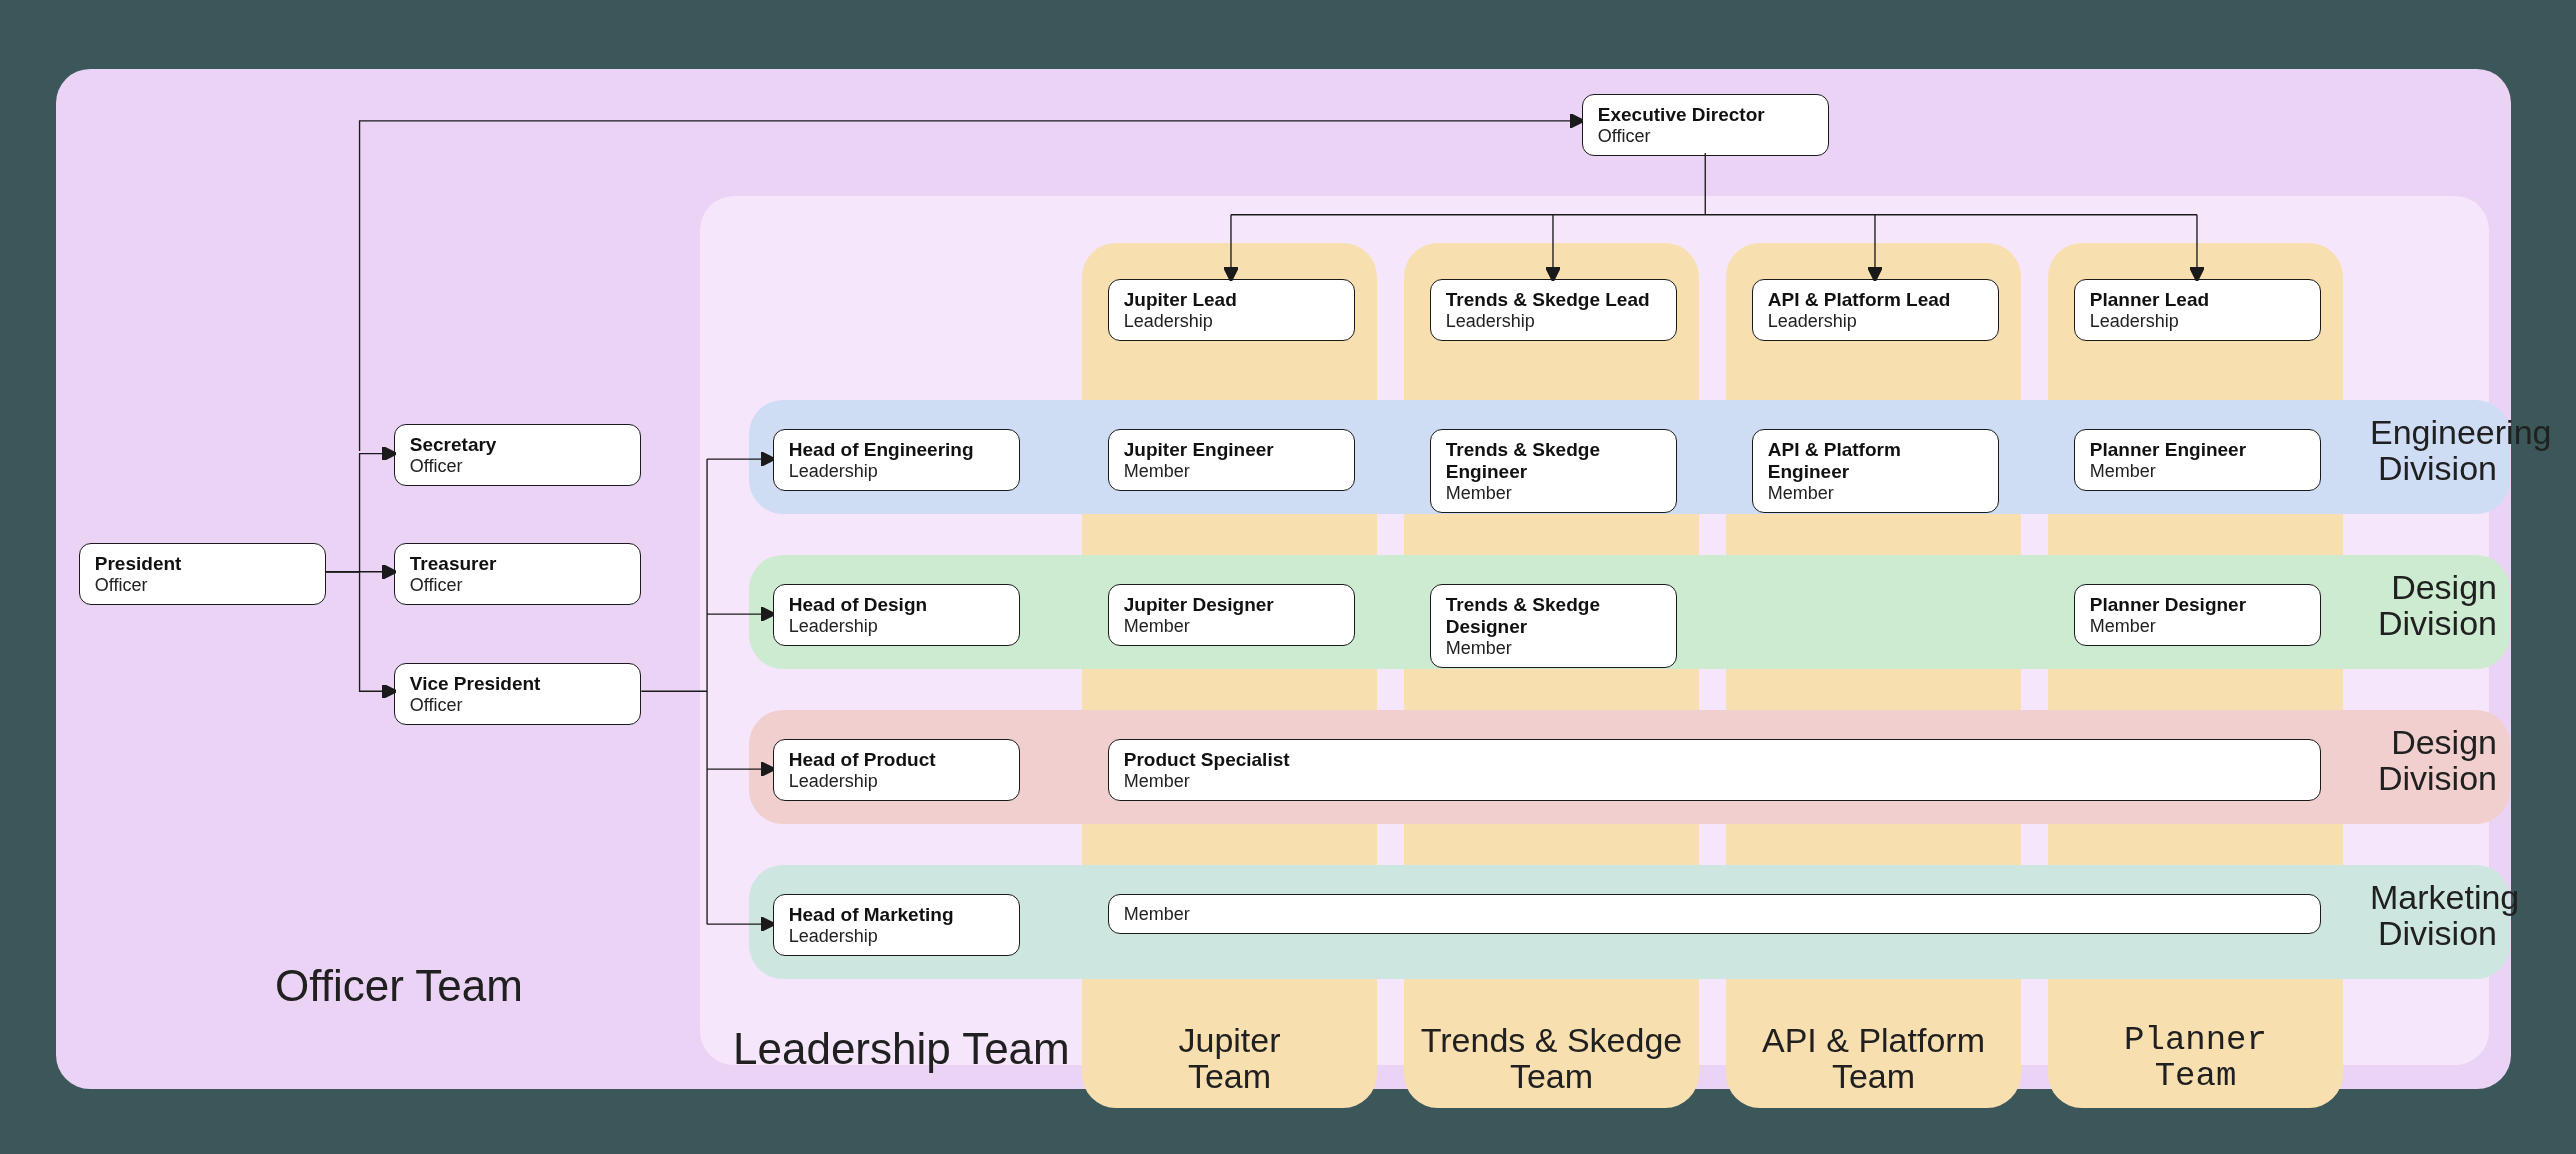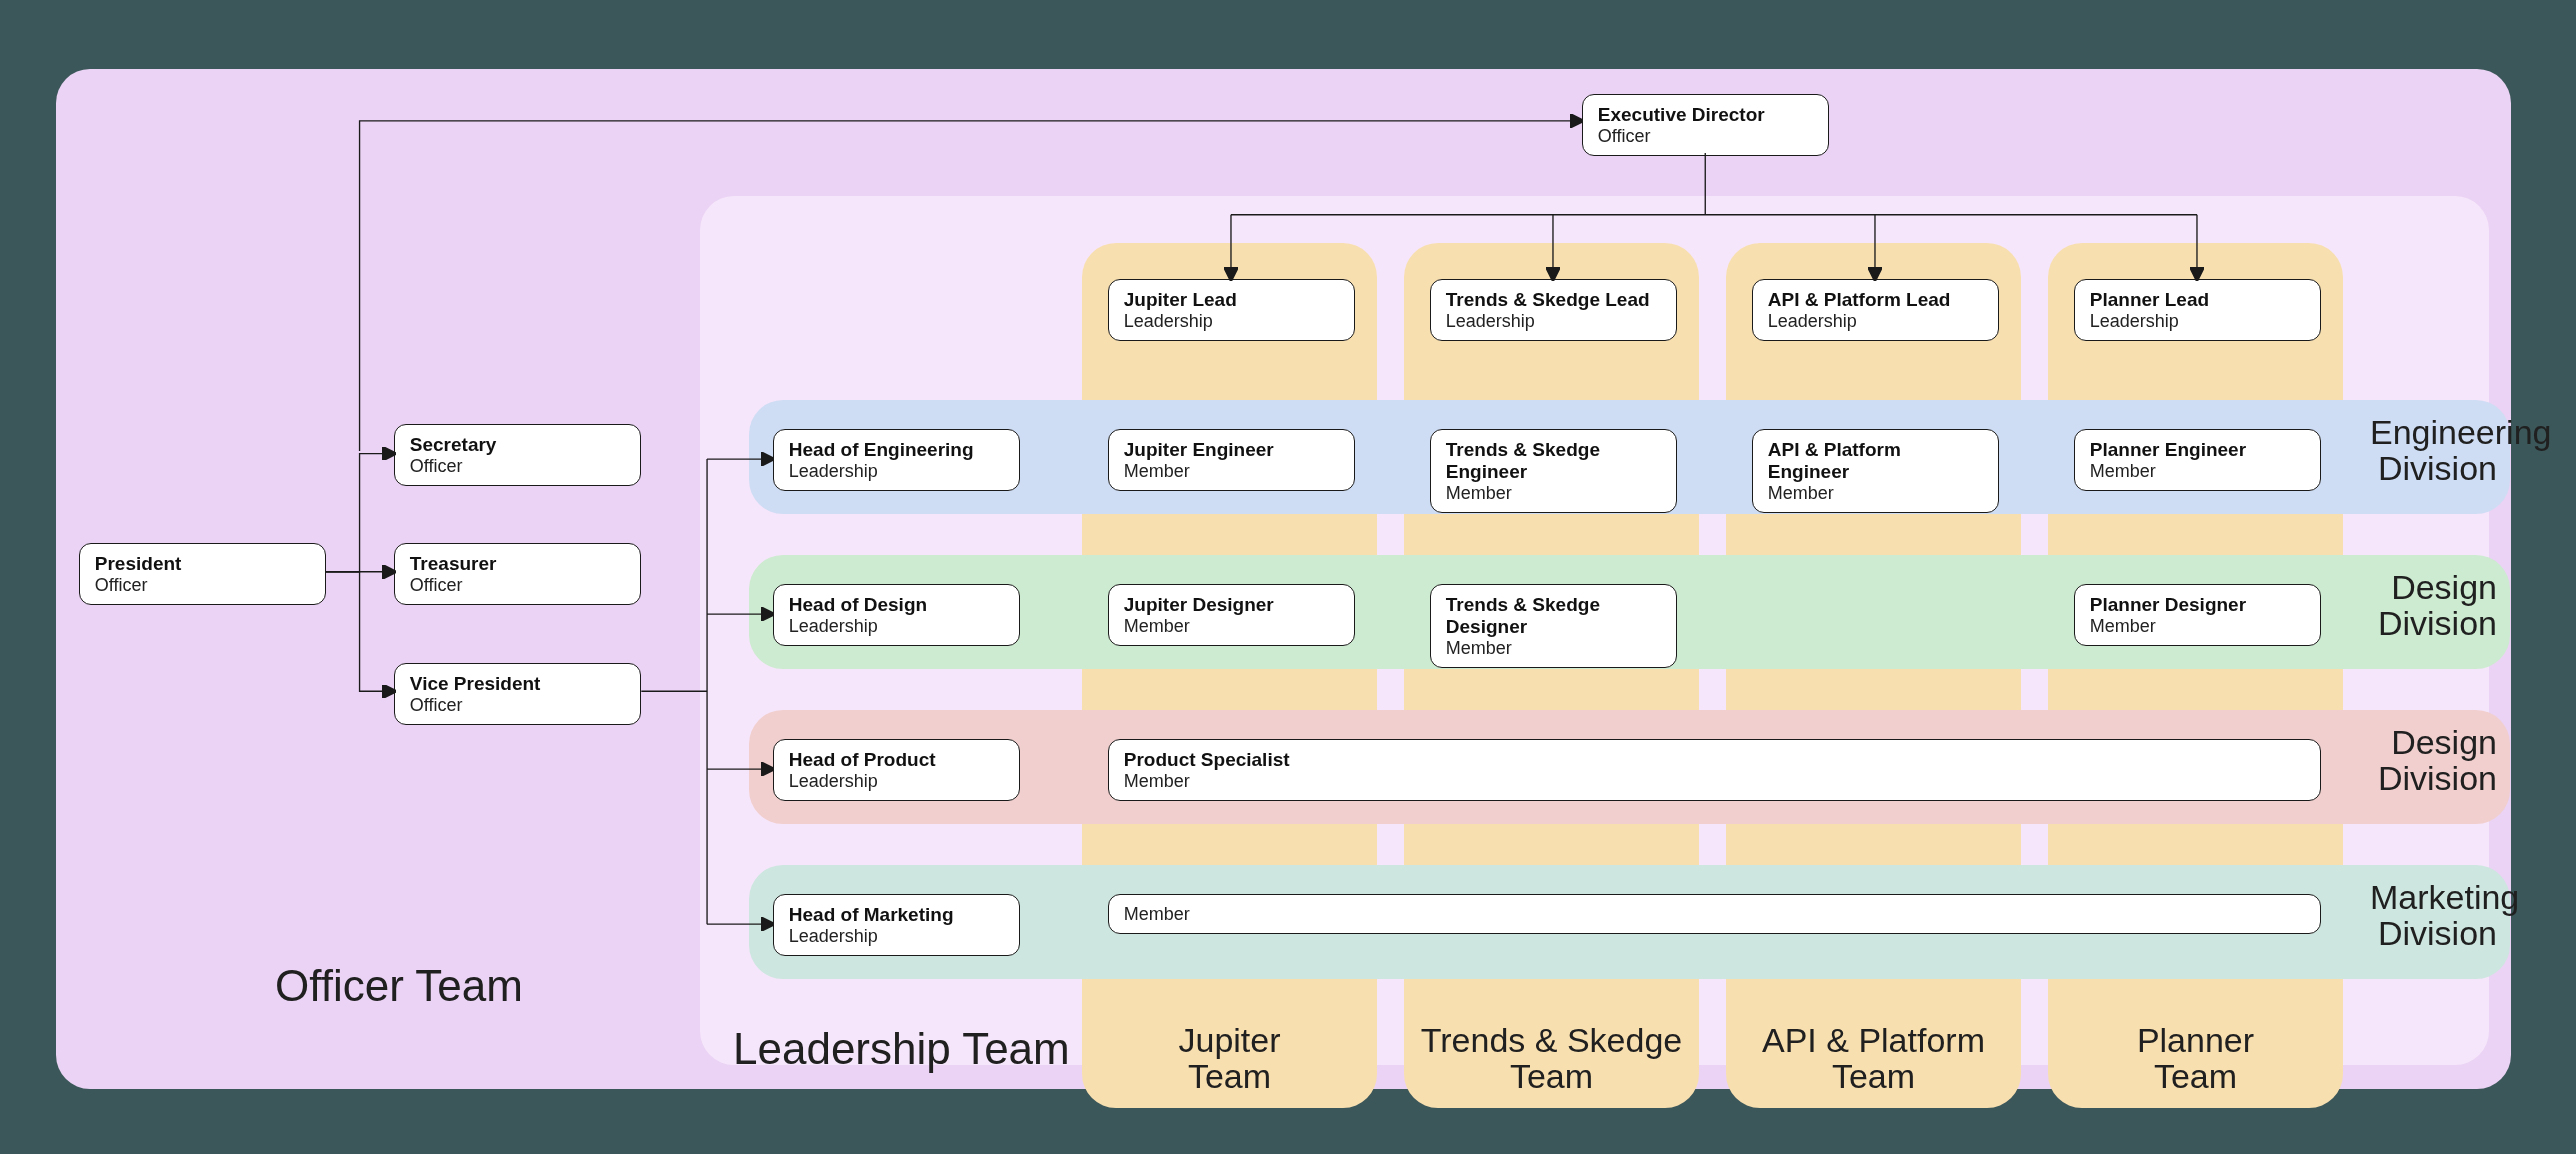--- a/index.html
+++ b/index.html
@@ -84,21 +84,21 @@
 Division</div>
 <div class="lane-label" style="left:2370px; top:880px; width:127px;">Marketing
 Division</div>
 
 <div class="team-label" style="left:1082px; top:1023px; width:295px;">Jupiter
 Team</div>
 <div class="team-label" style="left:1404px; top:1023px; width:295px;">Trends &amp; Skedge
 Team</div>
 <div class="team-label" style="left:1726px; top:1023px; width:295px;">API &amp; Platform
 Team</div>
-<div class="team-label" style="left:2048px; top:1023px; width:295px;">Planner
+<div class="team-label" style="left:2048px; top:1023px; width:295px;font-family:Liberation Mono, monospace;">Planner
 Team</div>
 
 <div class="card" style="left:79px; top:543px; width:247px;">
   <div class="title">President</div>
   <div class="sub">Officer</div>
 </div>
 <div class="card" style="left:394px; top:424px; width:247px;">
   <div class="title">Secretary</div>
   <div class="sub">Officer</div>
 </div>

